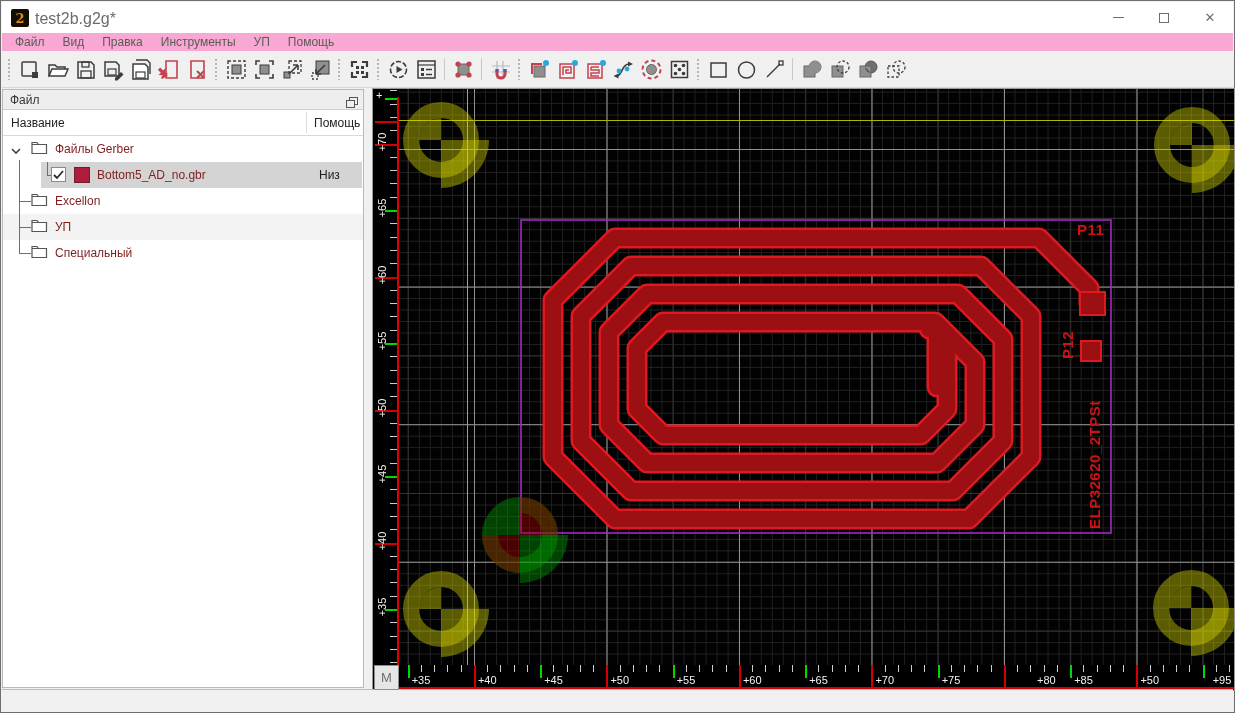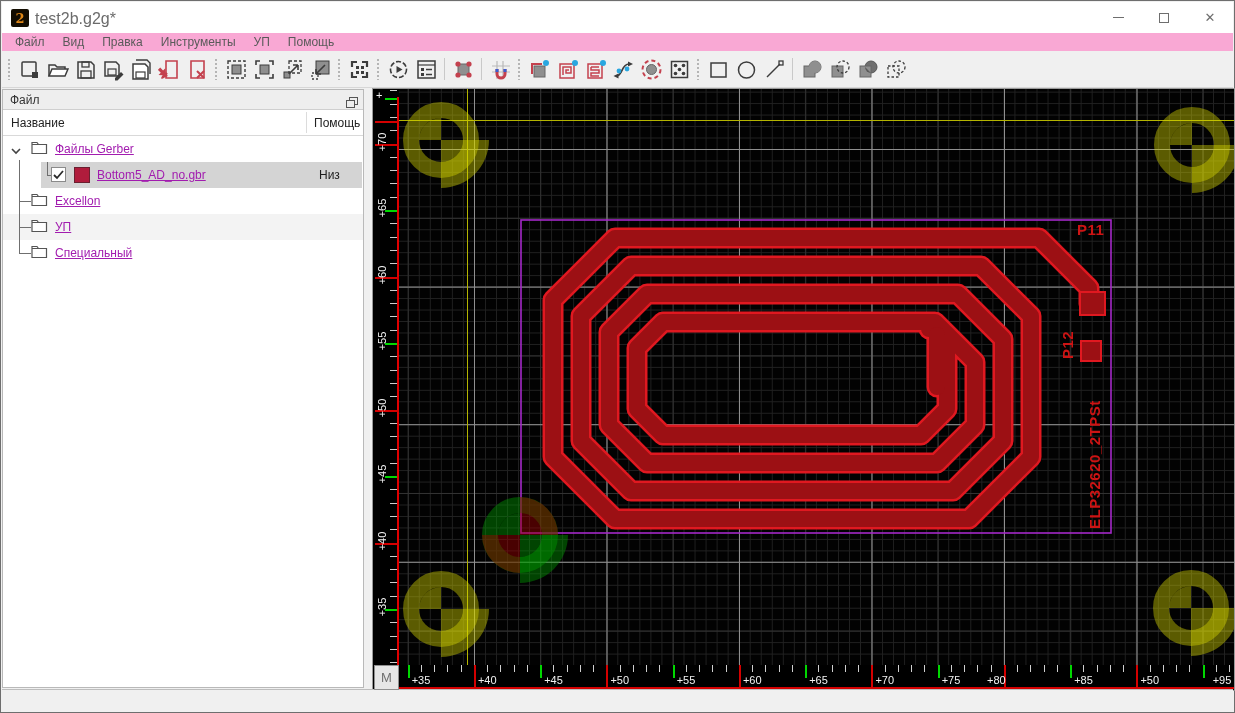--- a/index.html
+++ b/index.html
@@ -42,21 +42,21 @@
     line-height:20px; padding-left:7px; color:#333; }
   #panel-float { position:absolute; right:5px; top:4px; }
   #tree-header { position:relative; height:26px; border-bottom:1px solid #d9d9d9; }
   #tree-header .col1 { position:absolute; left:8px; top:6px; color:#222; }
   #tree-header .col2 { position:absolute; left:311px; top:6px; color:#222; }
   #tree-header .divider { position:absolute; left:303px; top:2px; bottom:2px; width:1px; background:#dcdcdc; }
   #tree { position:relative; }
   .tree-row { position:relative; height:26px; }
   .tree-row.alt { background:#f3f3f3; }
   .row-hl { position:absolute; left:38px; right:1px; top:0; bottom:0; background:#d4d4d4; }
-  .tree-label { position:absolute; top:6px; color:#a21caf;text-decoration:underline; }
+  .tree-label { position:absolute; top:6px; color:#7f1d1d; }
   .side-label { position:absolute; left:316px; top:6px; color:#1d1d1d; }
   .guide { position:absolute; background:#6f6f6f; }
   .chev { position:absolute; left:8px; top:8px; }
   .folder-ic { position:absolute; top:4px; }
   .cbx { position:absolute; left:48px; top:5px; width:15px; height:15px; background:#fff;
     border:1px solid #8a8a8a; display:flex; align-items:center; justify-content:center; }
   .swatch { position:absolute; left:71px; top:5px; width:16px; height:16px; border:1px solid #6a2030; }
 
   
   #canvas-wrap { position:absolute; left:371px; top:87px; width:863px; height:603px;
@@ -580,21 +580,21 @@
         <div class="htick" style="left: 498.95px;"></div>
         <div class="htick" style="left: 512.2px;"></div>
         <div class="htick" style="left: 525.45px;"></div>
         <div class="htick g" style="left: 538.7px;"></div>
         <div class="hlabel" style="left: 542.7px;">+75</div>
         <div class="htick" style="left: 551.95px;"></div>
         <div class="htick" style="left: 565.2px;"></div>
         <div class="htick" style="left: 578.45px;"></div>
         <div class="htick" style="left: 591.7px;"></div>
         <div class="htick r" style="left: 604.95px;"></div>
-        <div class="hlabel" style="left: 588px;">+80</div>
+        <div class="hlabel" style="left: 638px;">+80</div>
         <div class="htick" style="left: 618.2px;"></div>
         <div class="htick" style="left: 631.45px;"></div>
         <div class="htick" style="left: 644.7px;"></div>
         <div class="htick" style="left: 657.95px;"></div>
         <div class="htick g" style="left: 671.2px;"></div>
         <div class="hlabel" style="left: 675.2px;">+85</div>
         <div class="htick" style="left: 684.45px;"></div>
         <div class="htick" style="left: 697.7px;"></div>
         <div class="htick" style="left: 710.95px;"></div>
         <div class="htick" style="left: 724.2px;"></div>

